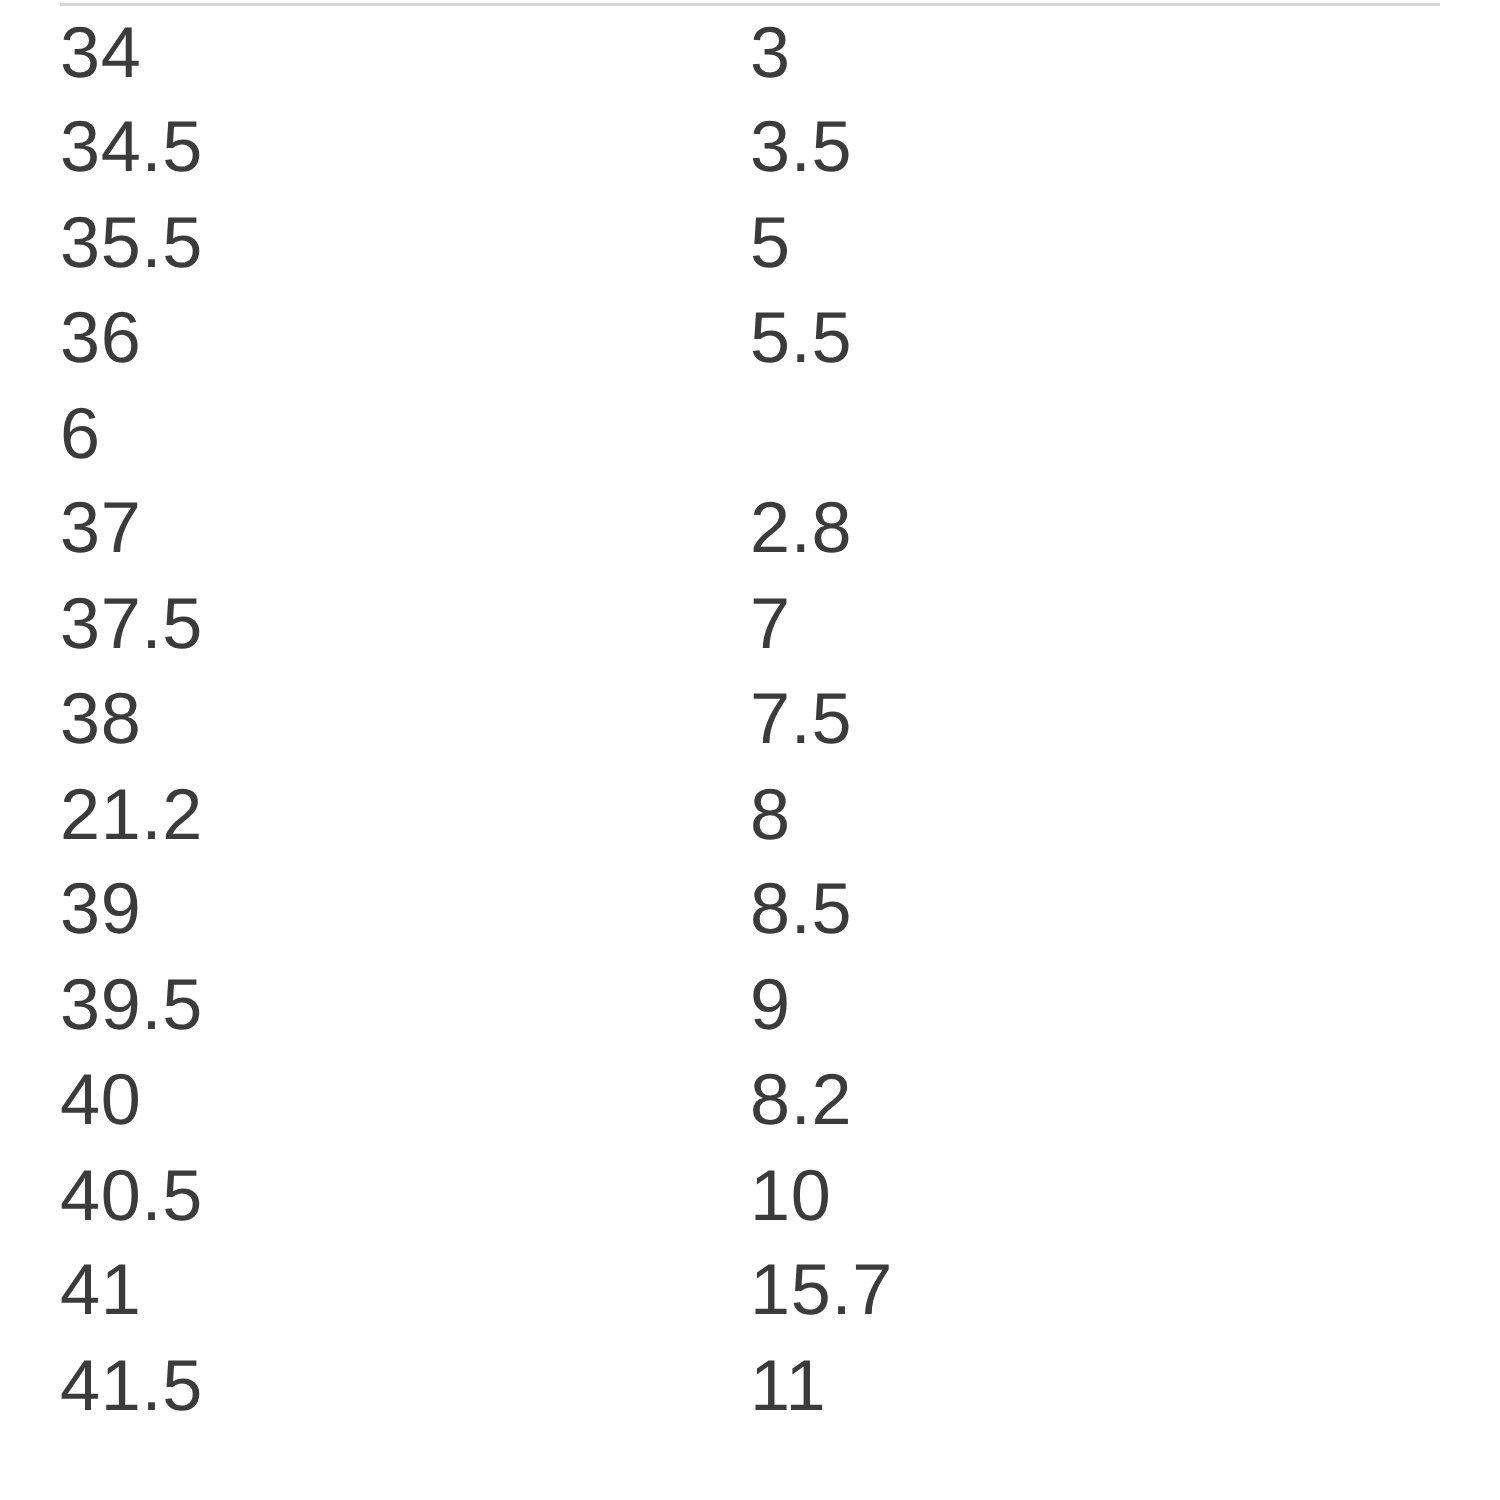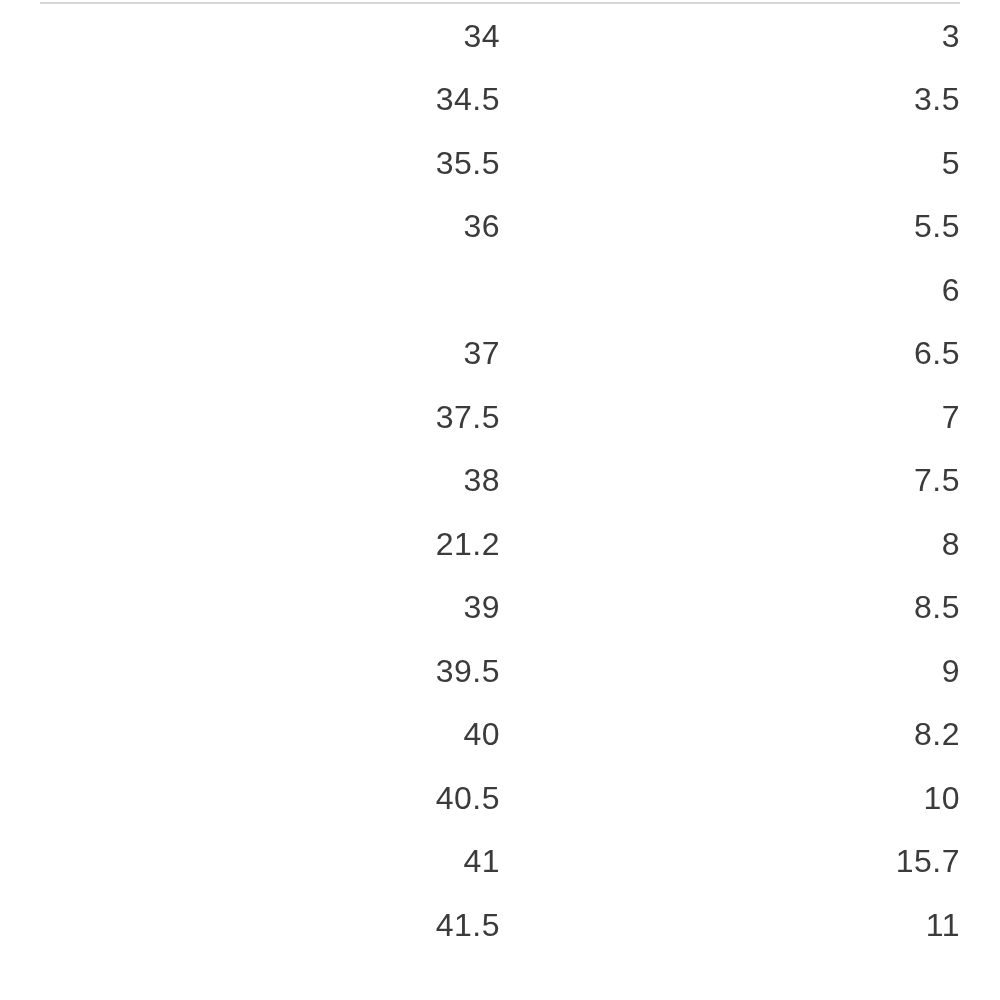--- a/index.html
+++ b/index.html
@@ -26,22 +26,22 @@
   .size-table {
     width: 100%;
   }
   .row {
     display: flex;
     height: 63.5px;
     align-items: center;
   }
   .cell {
     flex: 1 1 50%;
-    text-align: right;
-    font-size: 32px;
+    text-align: left;
+    font-size: 48px;
     letter-spacing: 0.5px;
     color: var(--text);
     line-height: 1;
   }
 </style>
 </head>
 <body>
 
 <div class="table-outer">
   <div class="size-table">
@@ -66,21 +66,21 @@
         <div class="cell">36</div>
         <div class="cell">5.5</div>
       </div>
 
       <div class="row">
         <div class="cell">6</div>
       </div>
 
       <div class="row">
         <div class="cell">37</div>
-        <div class="cell">6.5</div>
+        <div class="cell">2.8</div>
       </div>
 
       <div class="row">
         <div class="cell">37.5</div>
         <div class="cell">7</div>
       </div>
 
       <div class="row">
         <div class="cell">38</div>
         <div class="cell">7.5</div>

